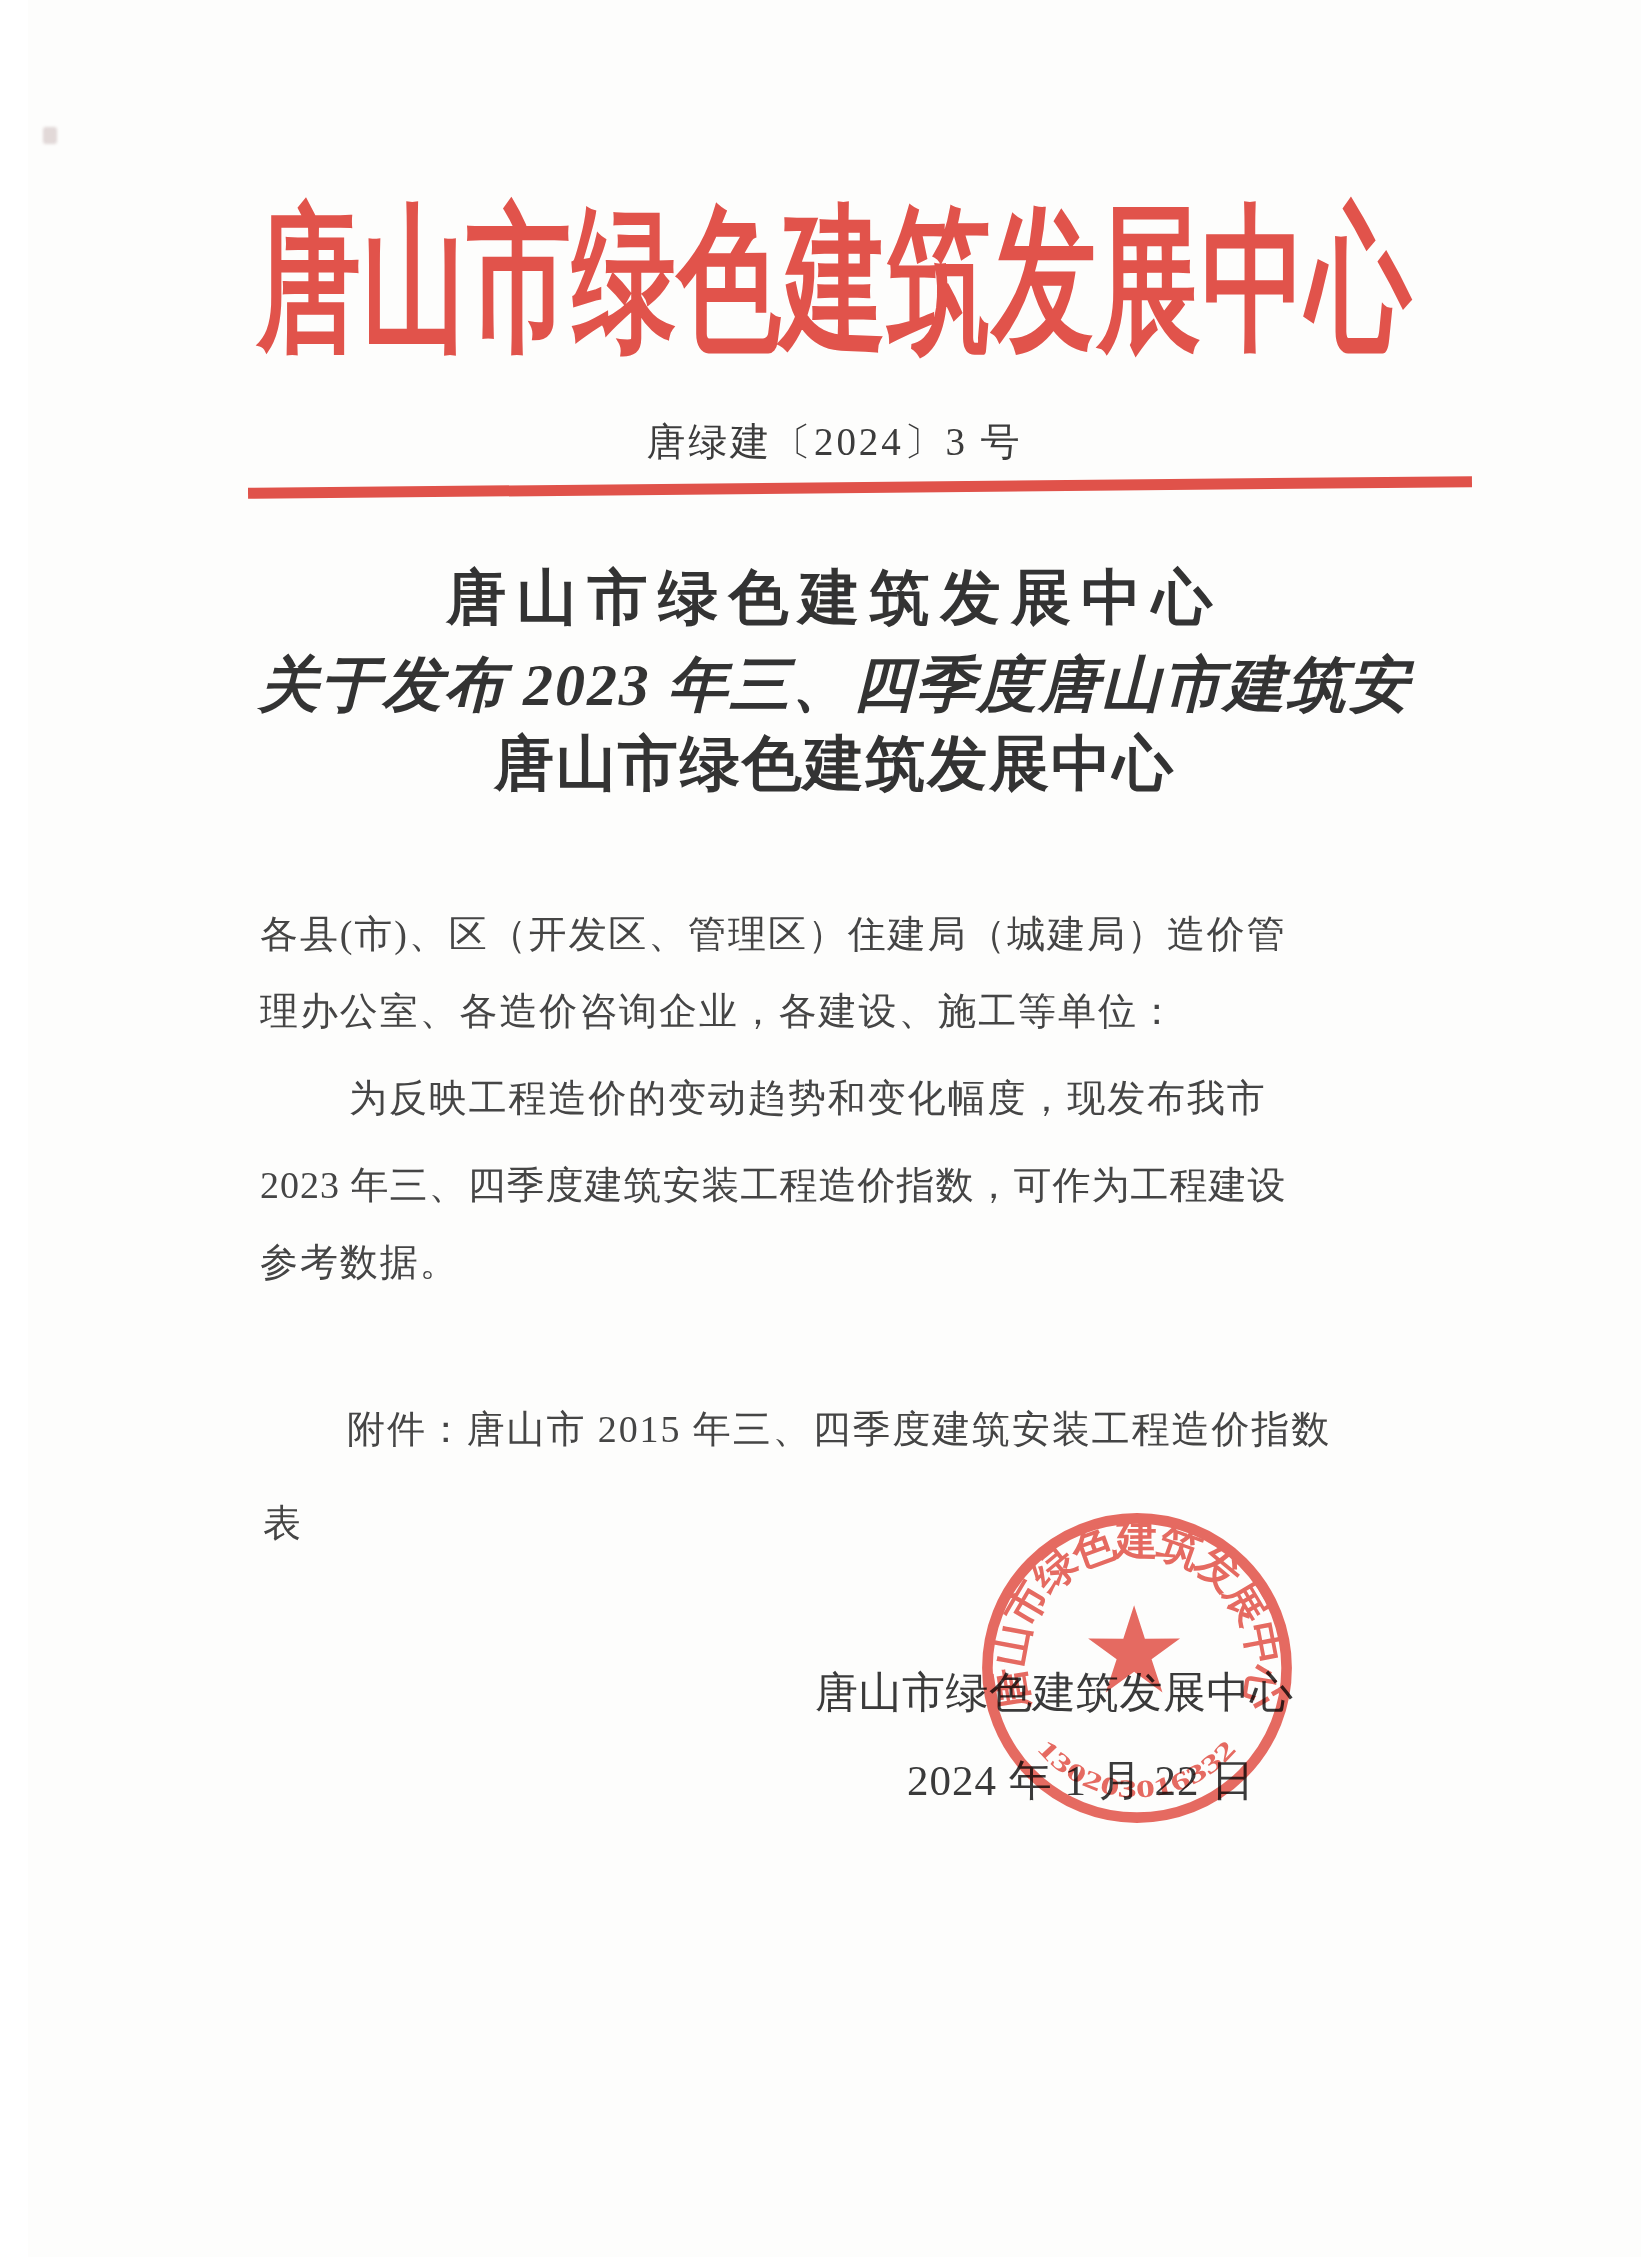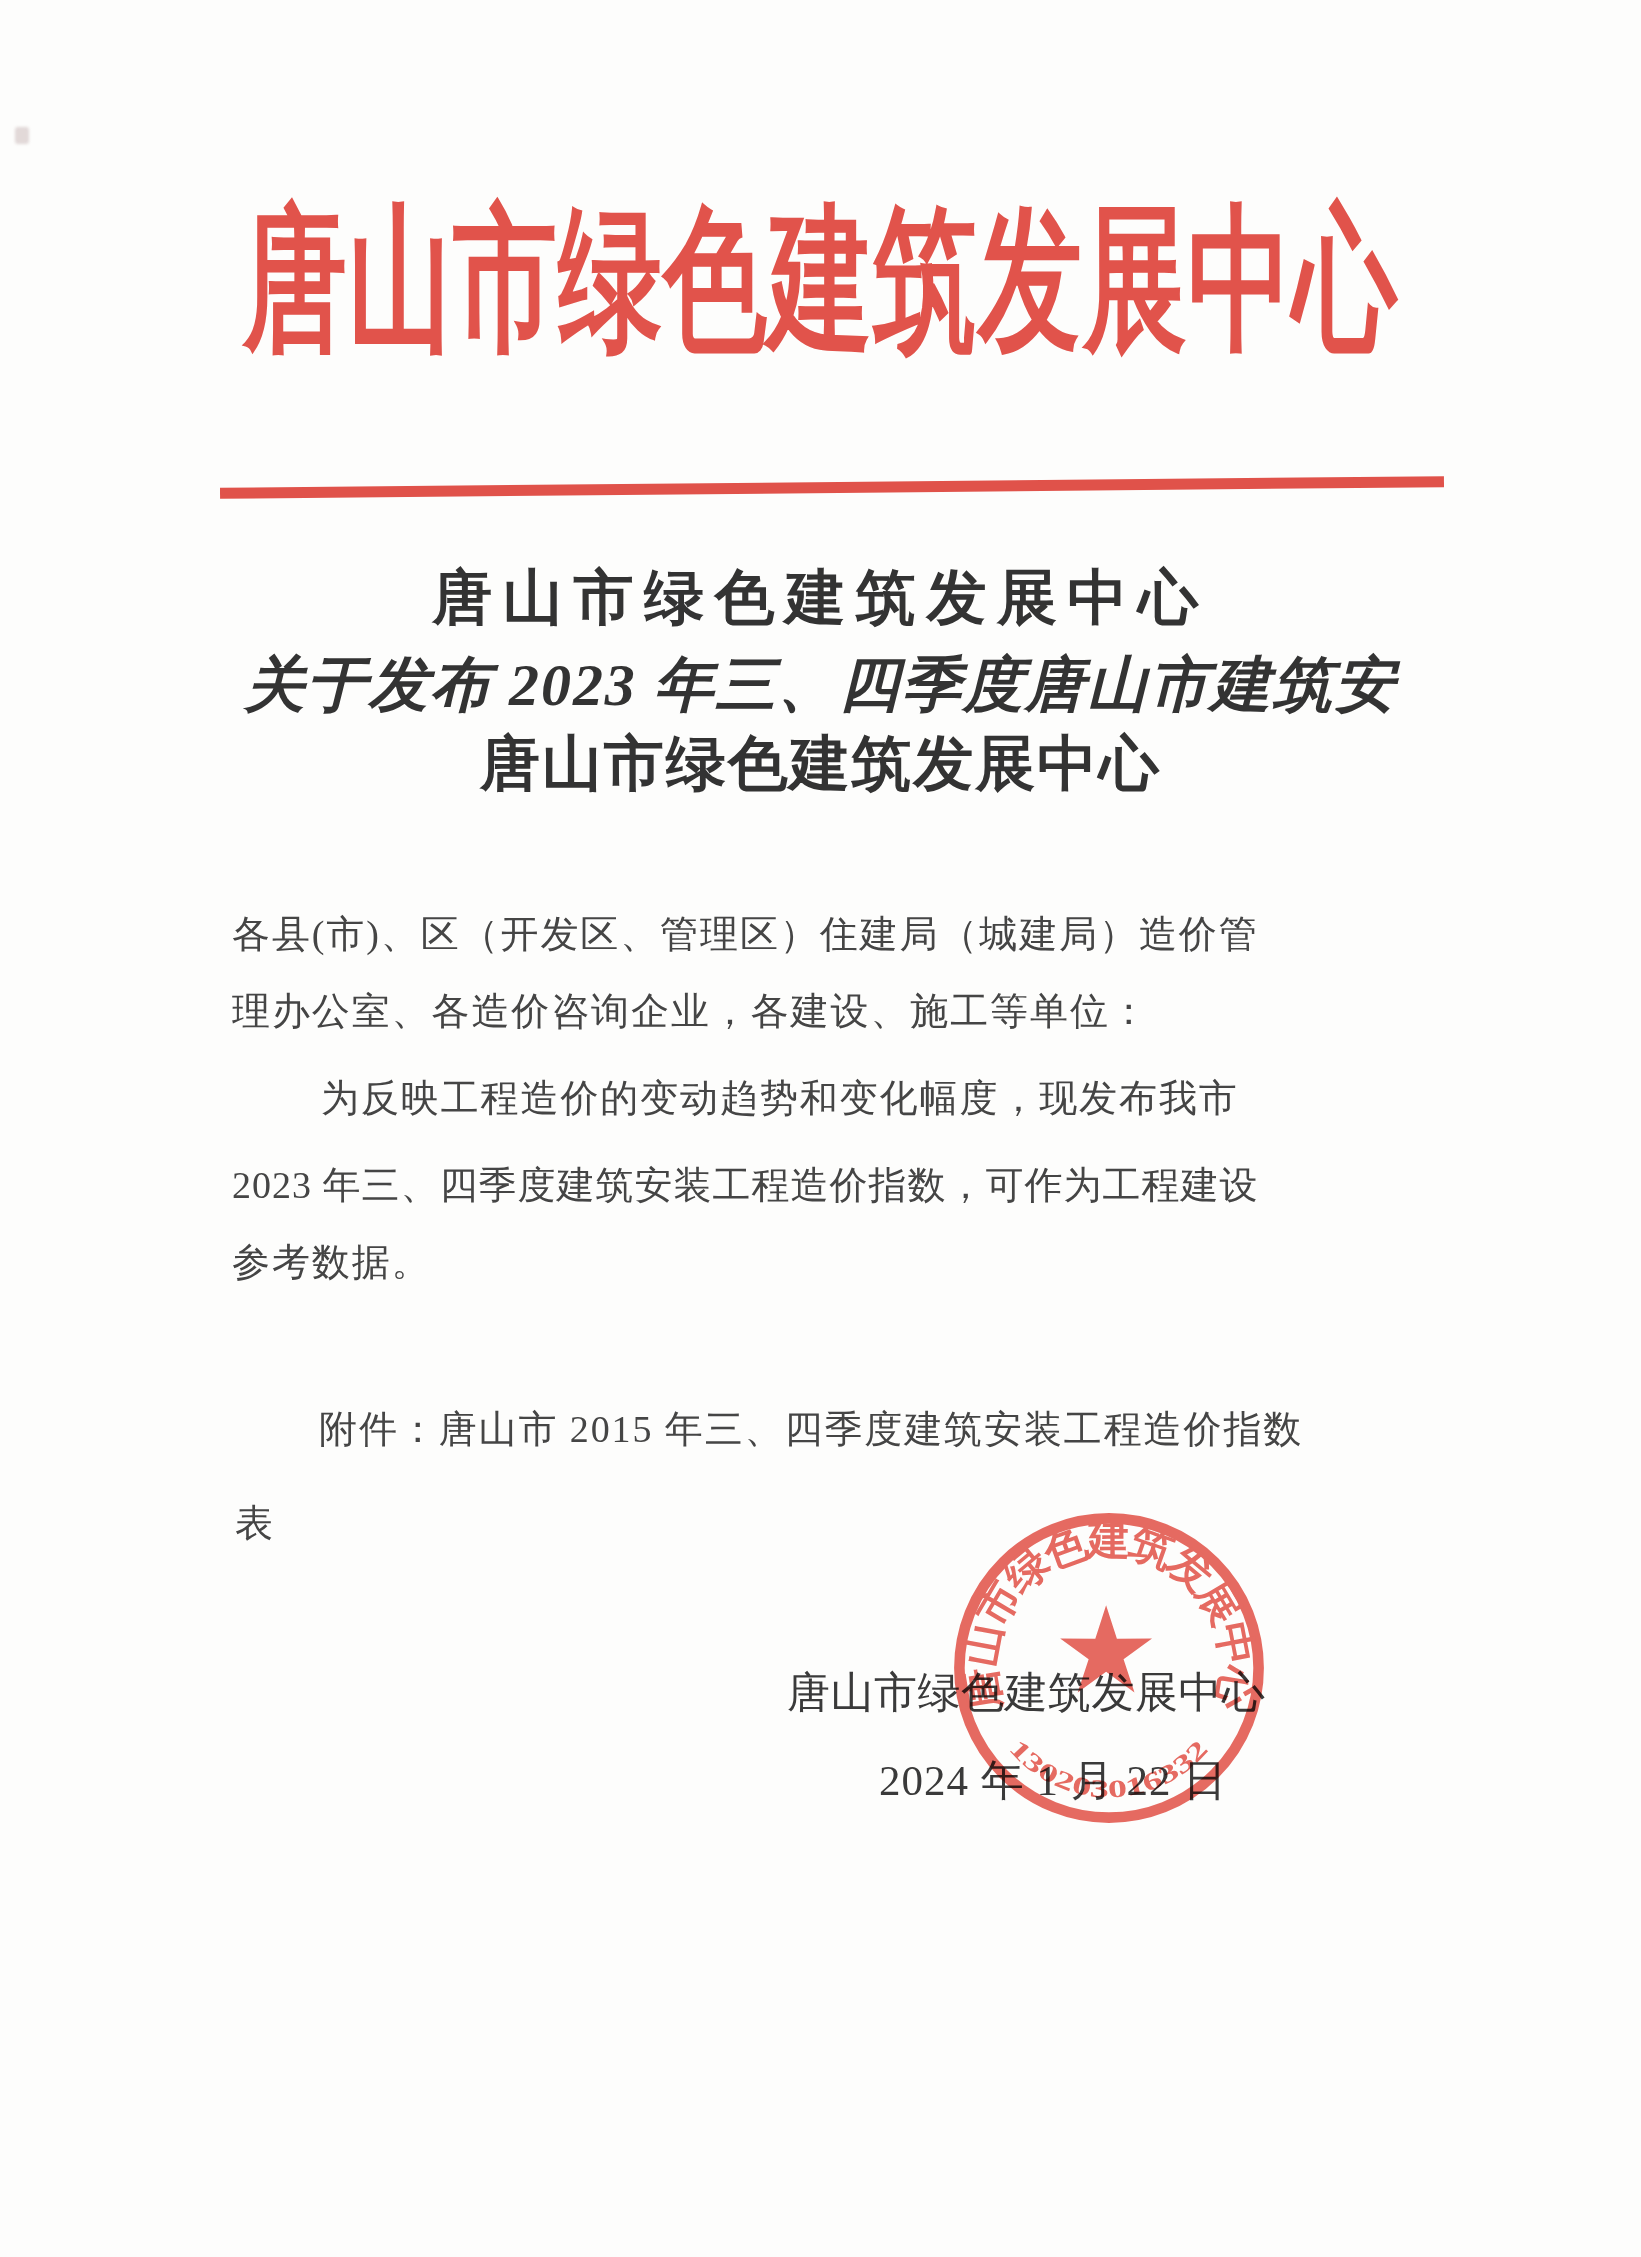--- a/index.html
+++ b/index.html
@@ -1,18 +1,18 @@
 <!DOCTYPE html>
 <html><head>
 <meta charset="utf-8">
 <style>
   html,body{margin:0;padding:0;background:#ffffff;}
   body{width:1641px;height:2257px;position:relative;overflow:hidden;
        font-family:"Liberation Serif","DejaVu Serif",serif;}
-  .page{position:absolute;inset:0;background:#fdfdfc;}
+  .page{position:absolute;inset:0;background:#fdfdfc;margin-left:28px;}
   .abs{position:absolute;white-space:nowrap;}
   
   .masthead{left:0;right:0;top:176px;text-align:center;
             font-size:104px;font-weight:bold;color:#e1534b;
             transform:scaleY(1.52);transform-origin:center top;
             letter-spacing:1px;}
   
   .docnum{left:0;right:0;top:415px;text-align:center;font-size:39px;
           color:#3c3c3c;letter-spacing:2.9px;}
   
@@ -45,20 +45,21 @@
 </style>
 </head>
 <body>
 
 <div class="page">
 
   <div class="abs smudge"></div>
 
   <div class="abs masthead">唐山市绿色建筑发展中心</div>
 
+  <div class="abs docnum">唐绿建〔2024〕3 号</div>
 
   <div class="abs redrule"></div>
 
   <div class="abs doctitle dt1">唐山市绿色建筑发展中心</div>
   <div class="abs doctitle dt2">关于发布 2023 年三、四季度唐山市建筑安</div>
   <div class="abs doctitle dt3">唐山市绿色建筑发展中心</div>
 
   <div class="abs body-line bl1">各县(市)、区（开发区、管理区）住建局（城建局）造价管</div>
   <div class="abs body-line bl2">理办公室、各造价咨询企业，各建设、施工等单位：</div>
   <div class="abs body-line bl3">为反映工程造价的变动趋势和变化幅度，现发布我市</div>

